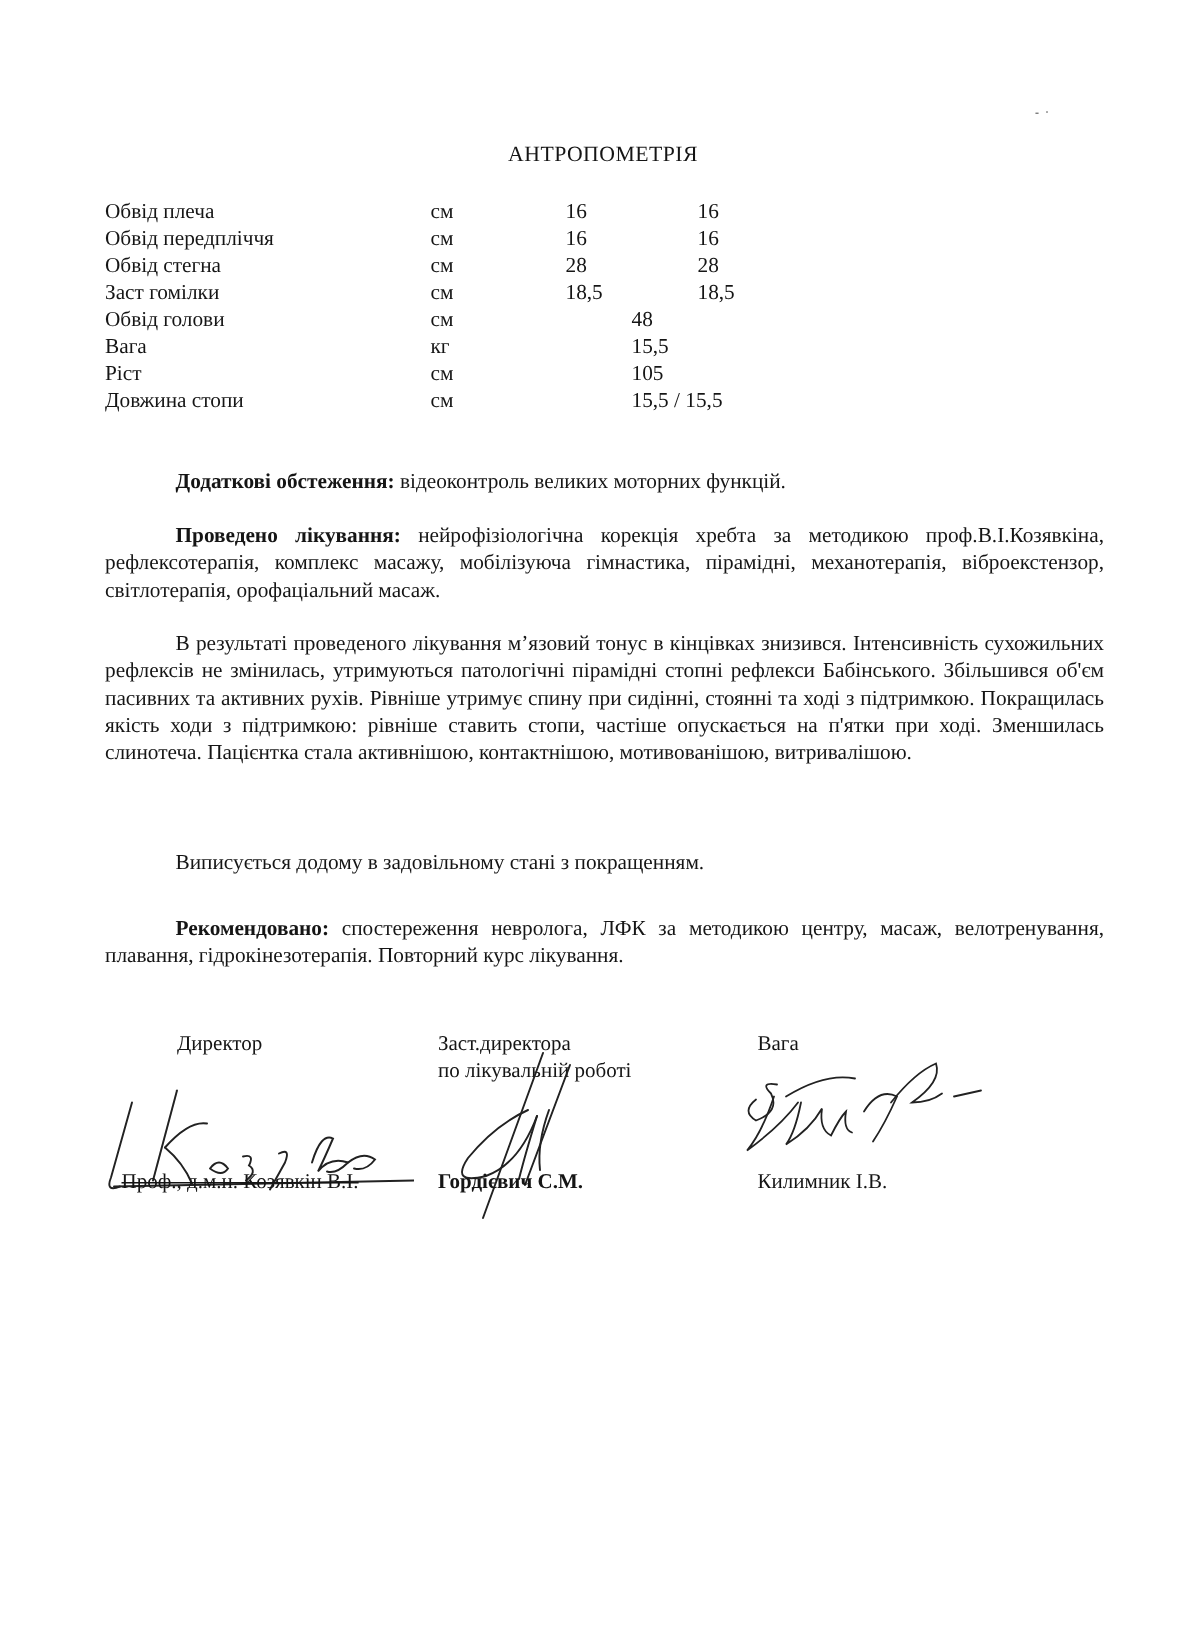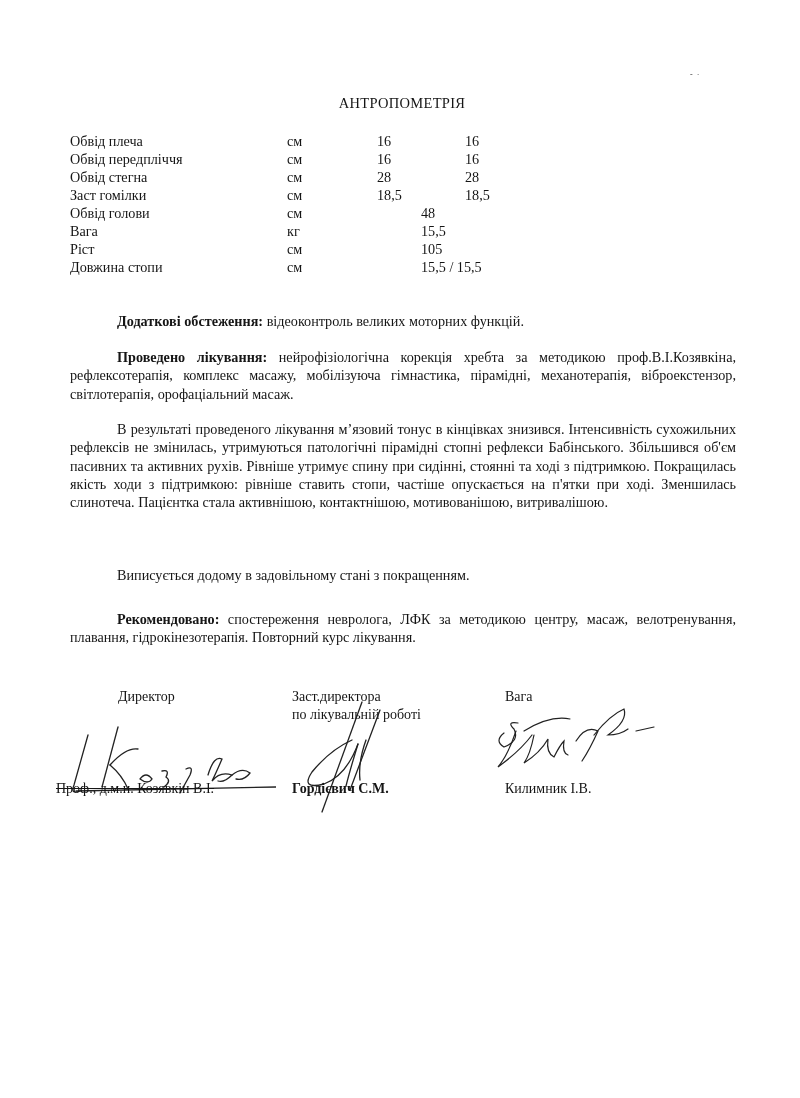--- a/index.html
+++ b/index.html
@@ -110,21 +110,21 @@
     <path d="M44 40 Q60 22 72 24"></path>
     <path d="M44 40 Q56 50 62 64"></path>
     <path d="M74 54 Q80 46 86 54 Q82 60 74 54"></path>
     <path d="M96 46 Q104 44 100 52 Q106 56 98 62"></path>
     <path d="M120 44 Q128 40 124 50 L114 68"></path>
     <path d="M142 50 Q148 30 156 34 Q150 48 146 56 Q154 46 166 50 Q158 58 152 56"></path>
     <path d="M166 50 Q176 42 184 48 Q178 56 170 54"></path>
     <path d="M10 66 L210 62"></path>
   </g>
 </svg>
-<div class="sig-block" style="left:56px; top:780px;">
+<div class="sig-block" style="left:81px; top:780px;">
   <div style="text-decoration: line-through;">Проф., д.м.н. Козявкін В.І.</div>
 </div>
 
 <div class="sig-block" style="left:292px; top:688px;">
   <div>Заст.директора</div>
   <div>по лікувальній роботі</div>
 </div>
 <svg class="sig-svg" style="left:300px; top:700px;" width="160" height="115" viewBox="0 0 160 115">
   <g fill="none" stroke="#222" stroke-width="1.3" stroke-linecap="round">
     <path d="M62 2 L22 112"></path>

